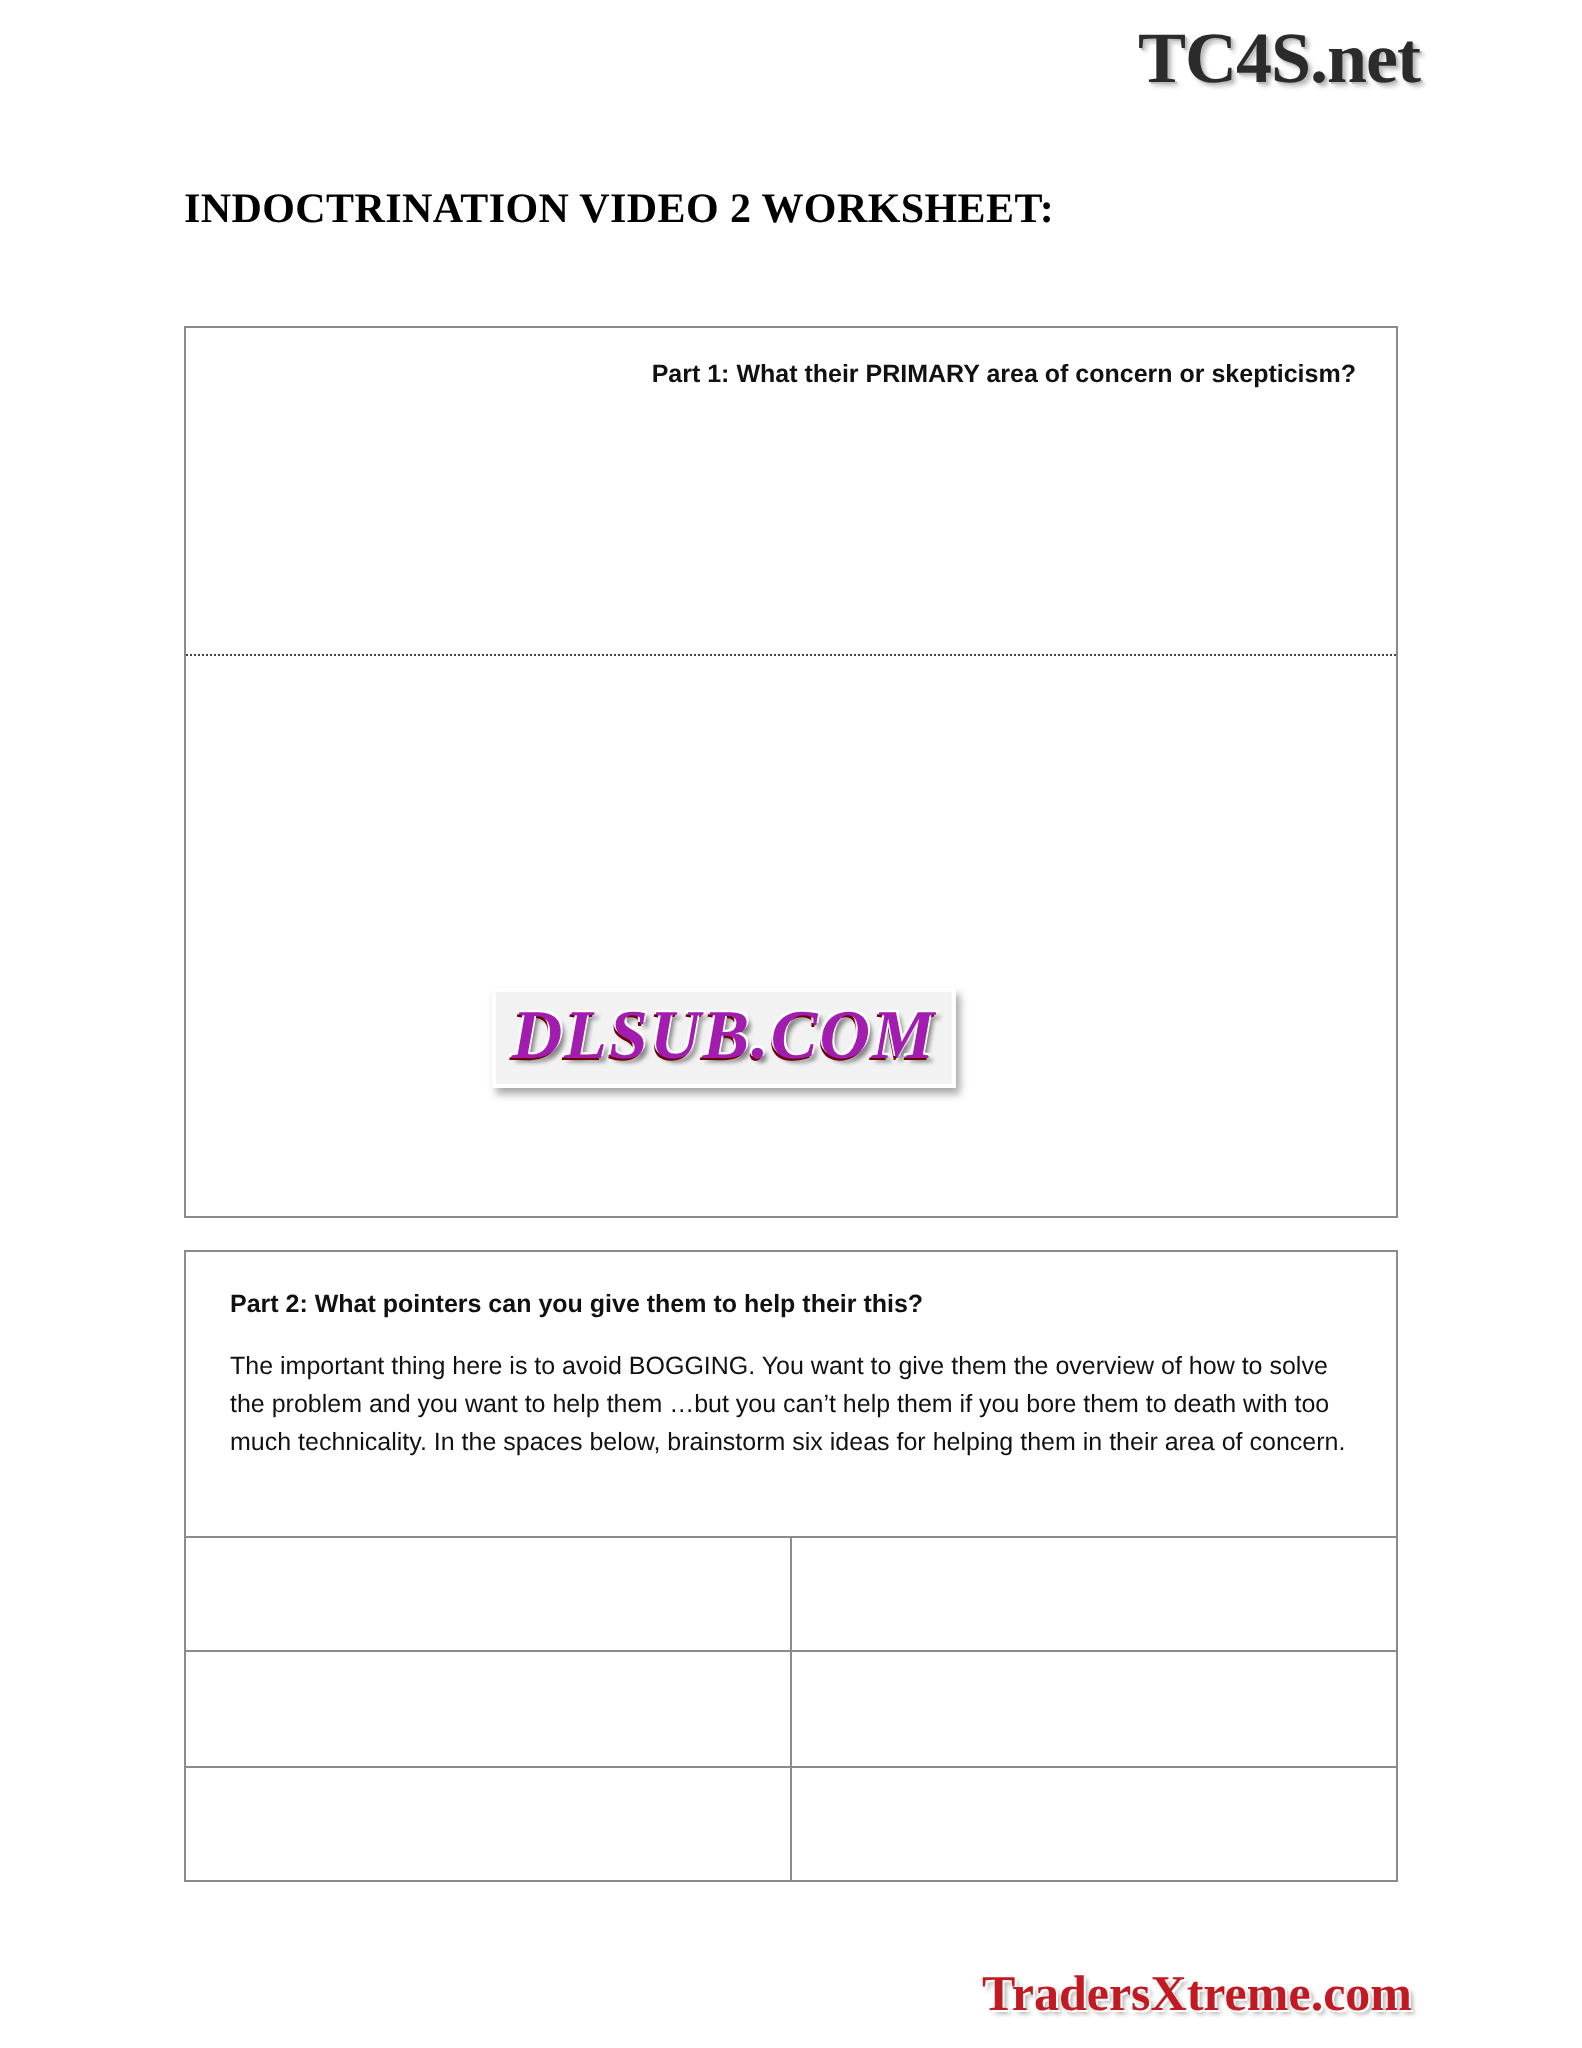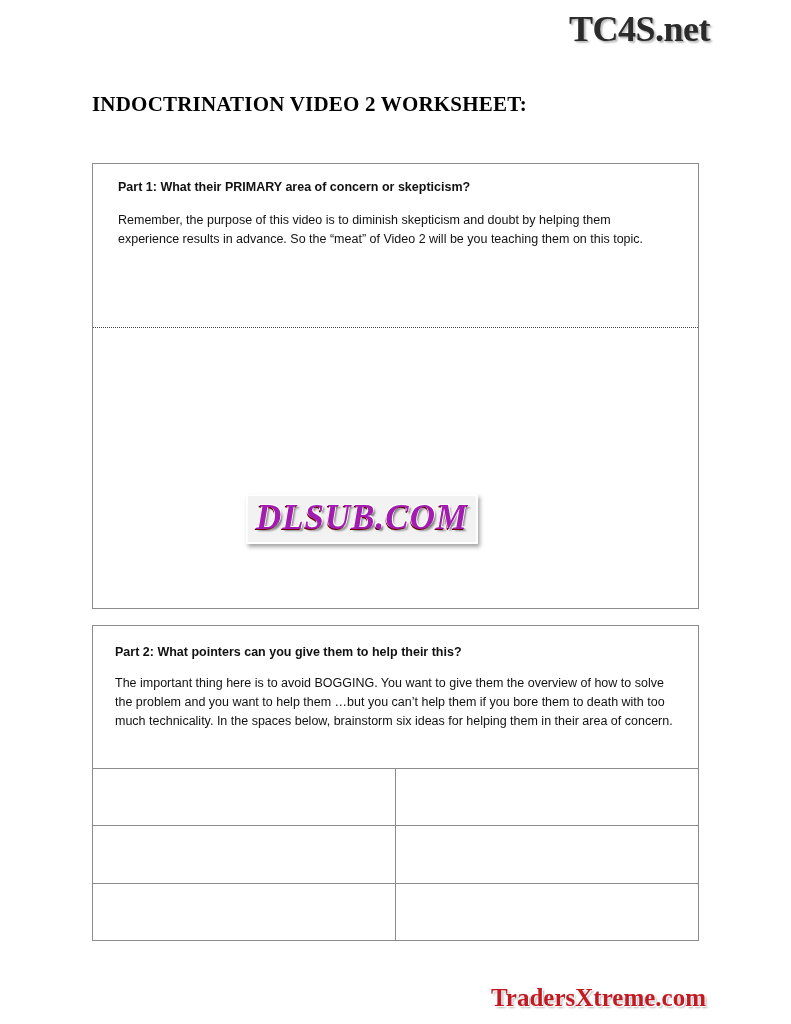--- a/index.html
+++ b/index.html
@@ -56,20 +56,21 @@
     position: absolute;
     border: 1px solid #8b8b8b;
     box-sizing: border-box;
     background: #fff;
   }
   #part1-box {
     left: 92px;
     top: 163px;
     width: 607px;
     height: 446px;
+    text-align: right;
   }
   .divider-dotted {
     position: absolute;
     left: 0;
     top: 163px;
     width: 100%;
     border-top: 1px dotted #444;
   }
   .part-heading {
     font-size: 12.5px;
@@ -176,21 +177,20 @@
 <body>
 
 <div class="page">
 
   <div class="tc4s-mark">TC4S.net</div>
 
   <div class="doc-title">INDOCTRINATION VIDEO 2 WORKSHEET:</div>
 
   <div class="box" id="part1-box">
     <div class="part-heading" id="part1-head">Part 1: What their PRIMARY area of concern or skepticism?</div>
-    <div class="part-body" id="part1-body">Remember, the purpose of this video is to diminish skepticism and doubt by helping them experience results in advance. So the “meat” of Video 2 will be you teaching them on this topic.</div>
     <div class="divider-dotted"></div>
   </div>
 
   <div class="dlsub-mark">DLSUB.COM</div>
 
   <div class="box" id="part2-box">
     <div class="part-heading" id="part2-head">Part 2: What pointers can you give them to help their this?</div>
     <div class="part-body" id="part2-body">The important thing here is to avoid BOGGING. You want to give them the overview of how to solve the problem and you want to help them …but you can’t help them if you bore them to death with too much technicality. In the spaces below, brainstorm six ideas for helping them in their area of concern.</div>
 
     <div class="answer-grid">

